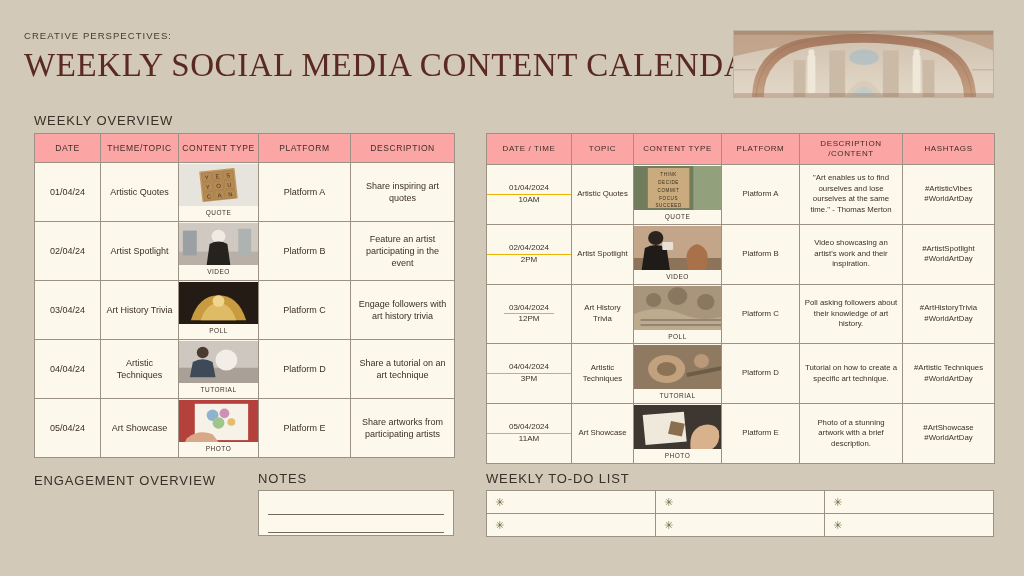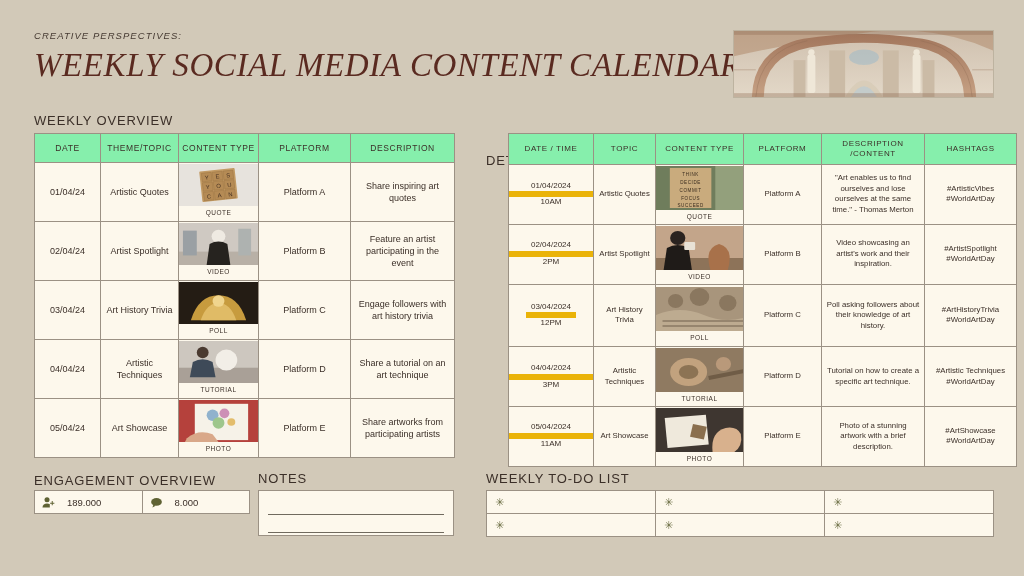--- a/index.html
+++ b/index.html
@@ -8,21 +8,21 @@
     width: 1024px;
     height: 576px;
     background: #d2c9b8;
     font-family: "Liberation Sans", sans-serif;
     color: #3b2f28;
     overflow: hidden;
     position: relative;
   }
 
   
-  .header { position: absolute; left: 34px; top: 30px; font-style: italic; }
+  .header { position: absolute; left: 24px; top: 30px; }
   .kicker {
     font-size: 9.5px;
     letter-spacing: 1.05px;
     color: #463a32;
     font-weight: 400;
   }
   .main-title {
     font-family: "Liberation Serif", "DejaVu Serif", serif;
     font-size: 33px;
     letter-spacing: 0.6px;
@@ -70,21 +70,21 @@
     background: #fdf8ec;
     border: 1px solid #9b9184;
   }
   th, td {
     border: 1px solid #9b9184;
     text-align: center;
     vertical-align: middle;
     color: #3b2f28;
   }
   thead th {
-    background: #86efac;
+    background: #fca5a5;
     font-weight: 400;
     letter-spacing: 0.6px;
   }
 
   
   #weekly-overview-table {
     position: absolute;
     left: 34px; top: 133px;
     width: 420px;
   }
@@ -92,40 +92,40 @@
   #weekly-overview-table tbody td { height: 59px; font-size: 9px; line-height: 1.35; padding: 2px 5px; }
   .col-wo-date  { width: 66px; }
   .col-wo-theme { width: 78px; }
   .col-wo-type  { width: 80px; }
   .col-wo-plat  { width: 92px; }
   .col-wo-desc  { width: 104px; }
 
   
   #detailed-plan-table {
     position: absolute;
-    left: 508px; top: 133px;
+    left: 486px; top: 133px;
     width: 508px;
   }
   #detailed-plan-table thead th { height: 31px; font-size: 8px; line-height: 1.25; }
   #detailed-plan-table tbody td { font-size: 7.8px; line-height: 1.35; padding: 2px 4px; }
   #detailed-plan-table tbody tr { height: 58px; }
   .col-dp-date { width: 85px; }
   .col-dp-topic { width: 62px; }
   .col-dp-type { width: 88px; }
   .col-dp-plat { width: 78px; }
   .col-dp-desc { width: 103px; }
   .col-dp-tags { width: 92px; }
 
   .dp-datetime { display: flex; flex-direction: column; height: 100%; }
   .dp-datetime > div {
     flex: 1;
     display: flex; align-items: center; justify-content: center;
     font-size: 8px;
   }
-  .dp-datetime > div:first-child { border-bottom: 6px solid #eab308; }
+  .dp-datetime > div:first-child { border-bottom: 1px solid #eab308; }
 
   
   td.media-cell { padding: 0 !important; }
   .media-wrap {
     display: flex; flex-direction: column;
     align-items: center; justify-content: flex-start;
     height: 100%;
     padding-top: 1px;
   }
   .thumb {
@@ -549,45 +549,20 @@
         </td>
         <td>Platform E</td>
         <td>Photo of a stunning artwork with a brief description.</td>
         <td>#ArtShowcase #WorldArtDay</td>
       </tr>
     </tbody>
 </table>
 
 <table id="engagement-table">
   <tbody id="eng-body">
-      <tr>
-        <td>
-          <div class="eng-cell">
-            <span class="eng-icon">
-              <svg width="13" height="13" viewBox="0 0 16 16" fill="currentColor">
-                <circle cx="6.2" cy="4.6" r="3.1"></circle>
-                <path d="M.6 14c0-3.2 2.5-4.9 5.6-4.9 1.3 0 2.5.3 3.4.9V14z"></path>
-                <path d="M12 6.2h1.2v2h2v1.2h-2v2H12v-2h-2V8.2h2z"></path>
-              </svg>
-            </span>
-            <span>189.000</span>
-          </div>
-        </td>
-        <td>
-          <div class="eng-cell">
-            <span class="eng-icon">
-              <svg width="13" height="13" viewBox="0 0 16 16" fill="currentColor">
-                <ellipse cx="8" cy="7.3" rx="6.6" ry="4.8"></ellipse>
-                <path d="M4.2 10.6 3 14.3l4-2.4z"></path>
-              </svg>
-            </span>
-            <span>8.000</span>
-          </div>
-        </td>
-      </tr>
     </tbody>
 </table>
 
 <div id="notes-box">
   <div class="note-line"></div>
   <div class="note-line"></div>
 </div>
 
 <table id="todo-table">
   <tbody id="todo-body">

